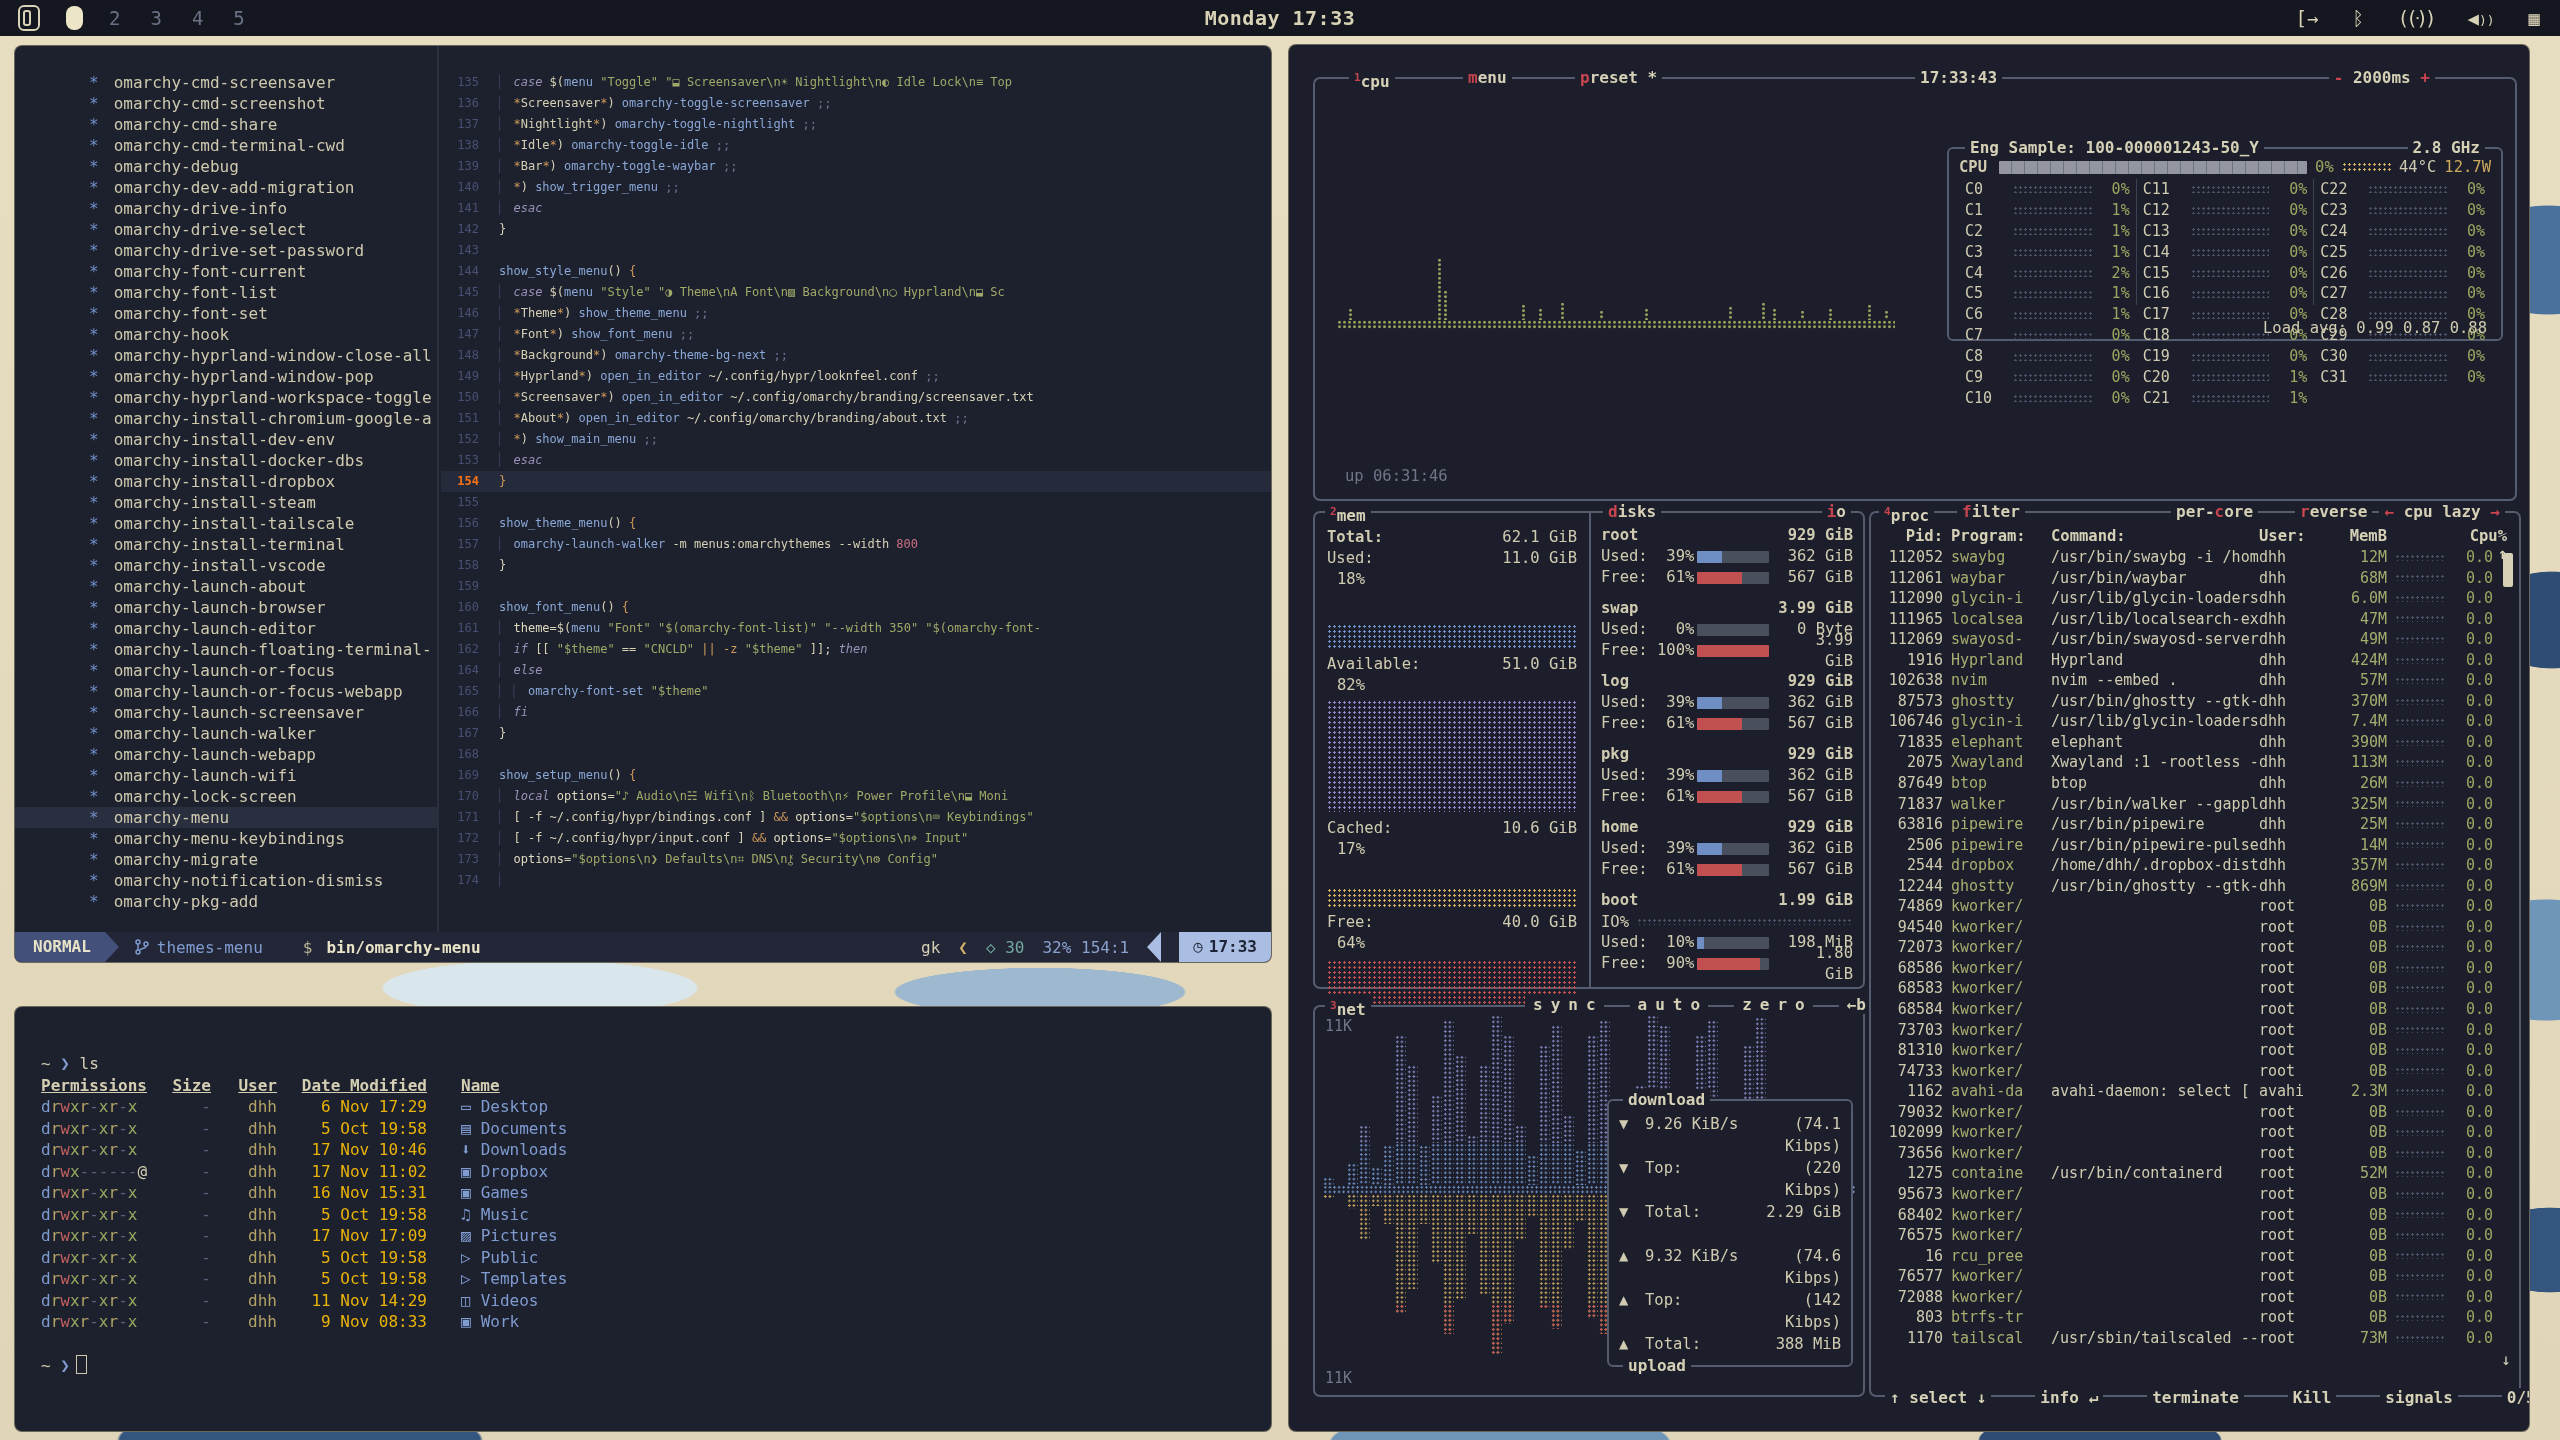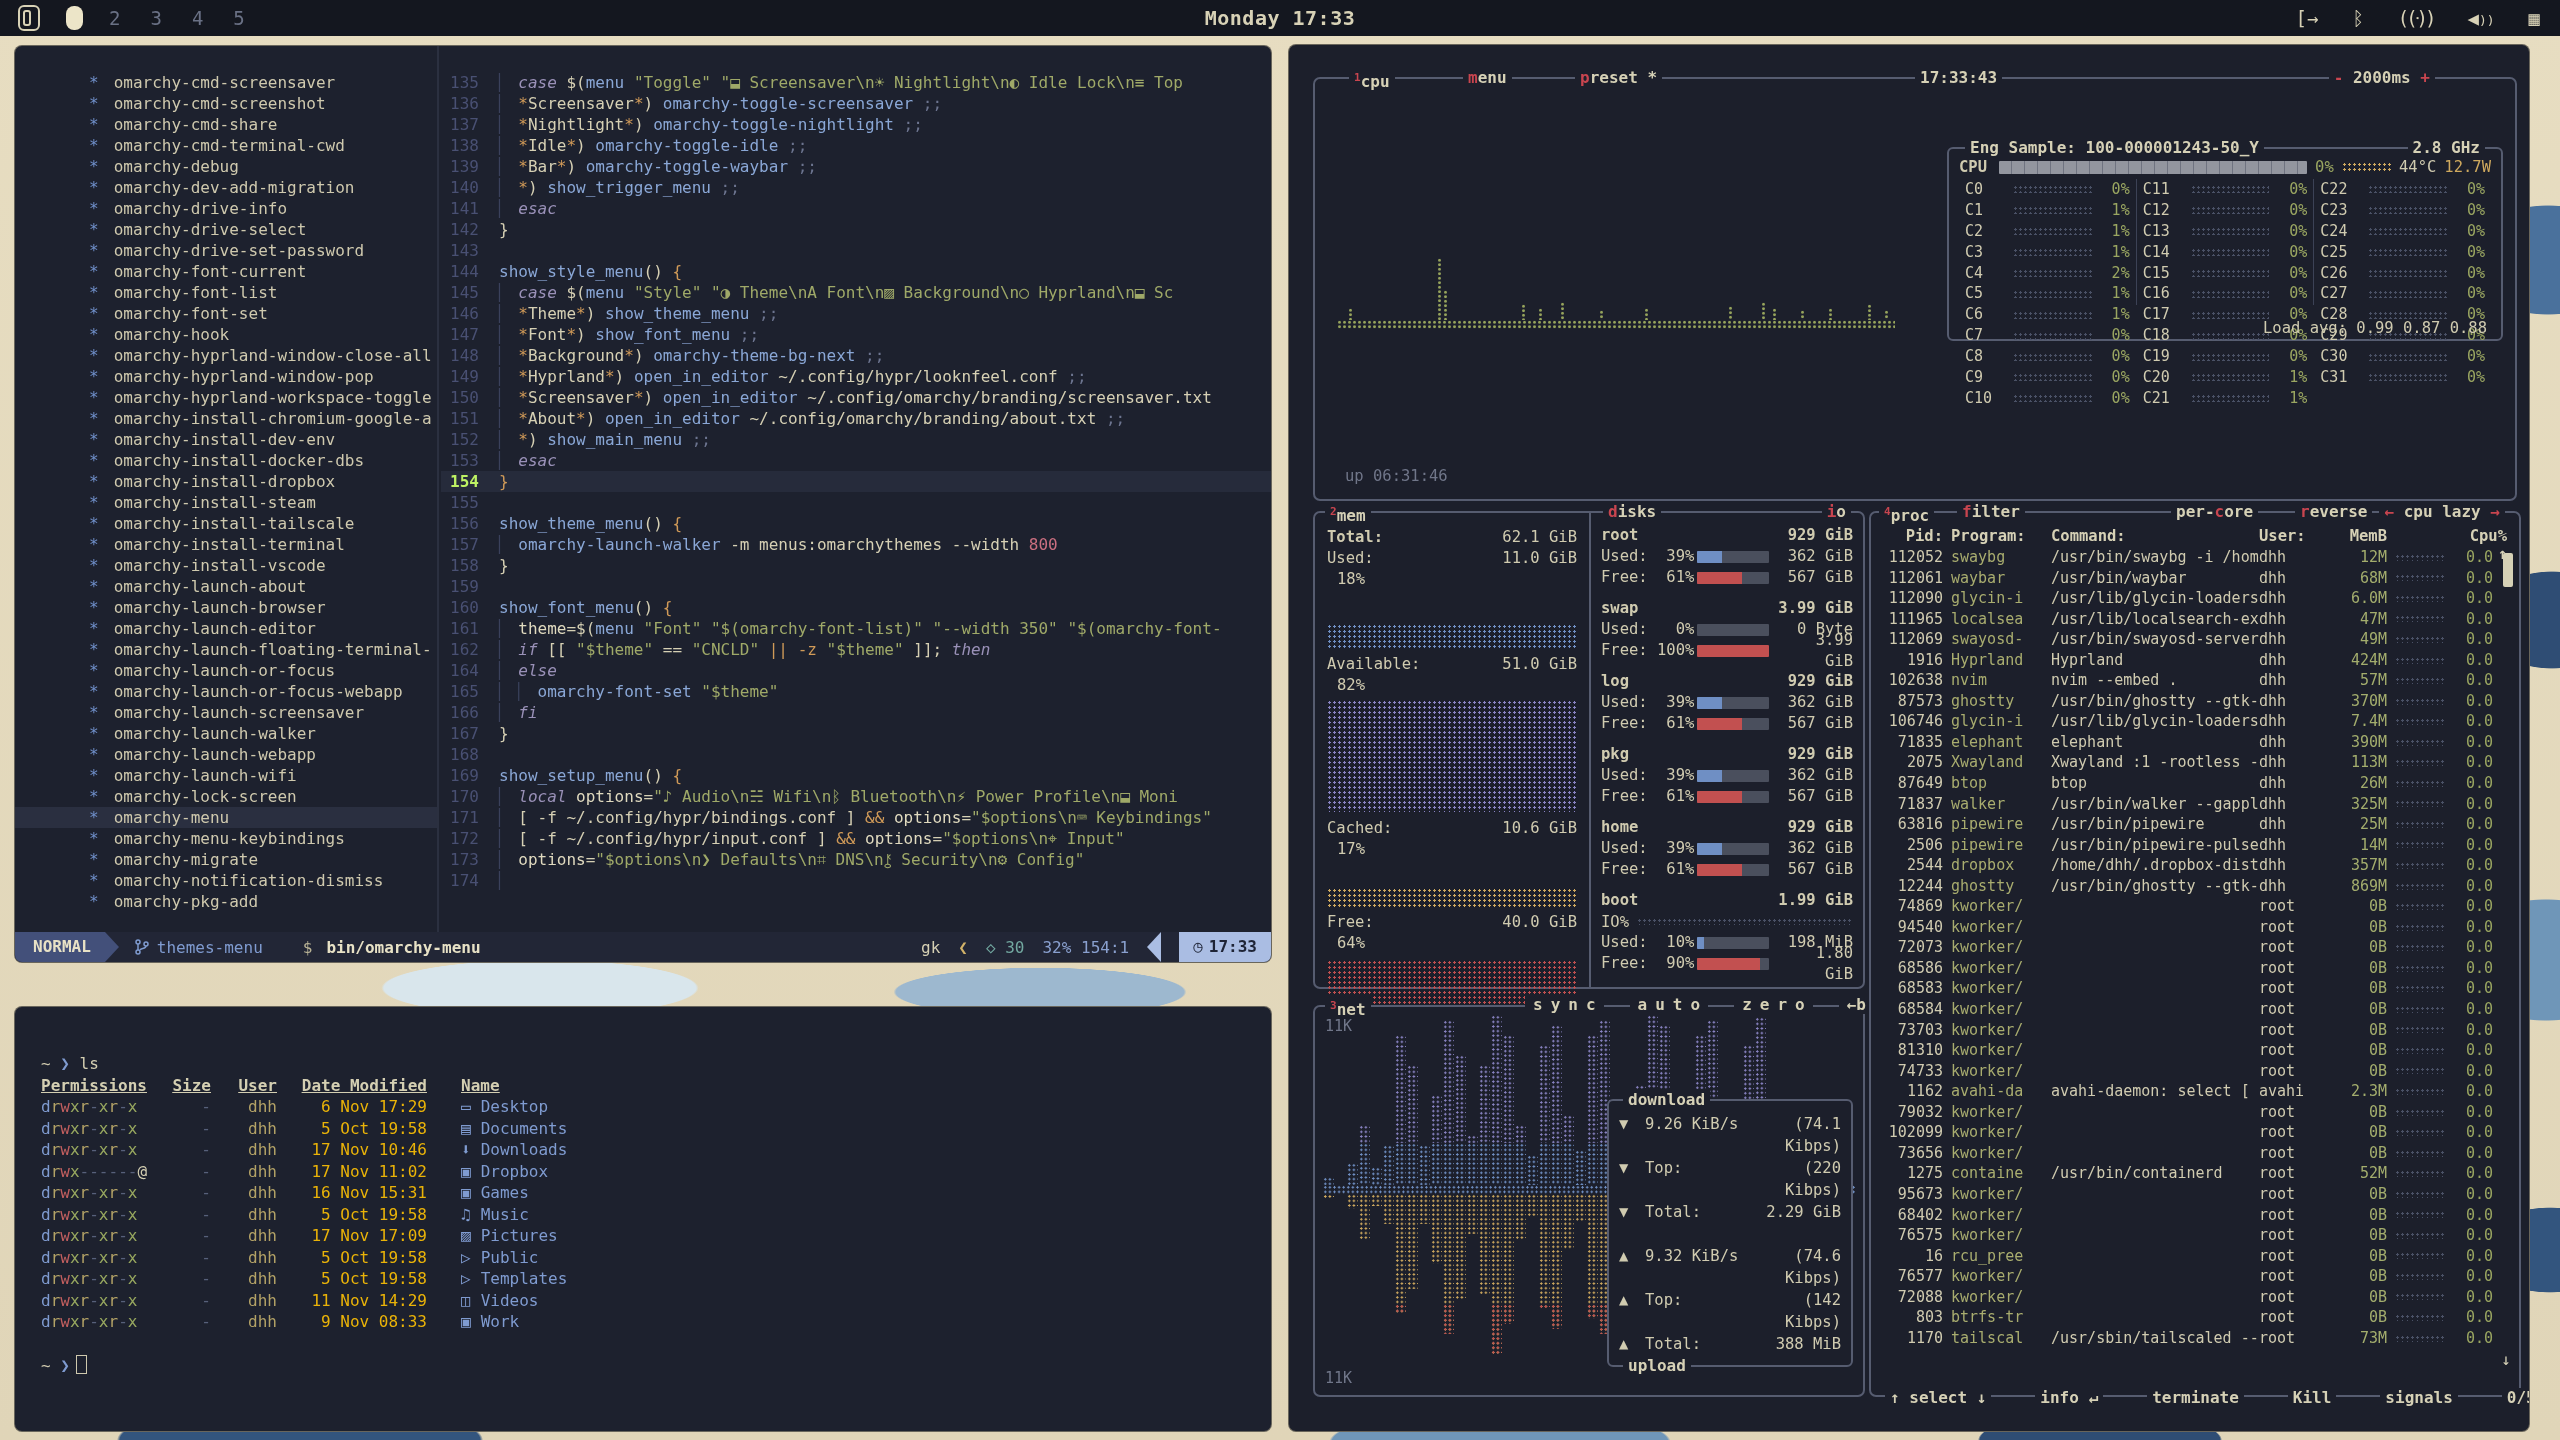--- a/index.html
+++ b/index.html
@@ -31,24 +31,24 @@
   .win{position:absolute;background:#1d212e;border:1px solid rgba(200,186,148,.45);border-radius:8px;overflow:hidden}
   #editor{left:14px;top:45px;width:1258px;height:918px}
   #term{left:14px;top:1006px;width:1258px;height:426px}
   #monitor{left:1288px;top:44px;width:1242px;height:1388px;background:#1c1f2b}
   
   .filepane{position:absolute;left:0;top:0;bottom:30px;width:424px;border-right:2px solid #2b3040;padding-top:26px}
   .file-row{height:21px;line-height:21px;font-size:16px;color:#cfc9ae;padding-left:74px;white-space:nowrap}
   .file-row .bullet{color:#6f8fc9;margin-right:15px}
   .file-row.sel{background:#2a2f40}
   .codepane{position:absolute;left:426px;top:0;right:0;bottom:30px;padding-top:26px;overflow:hidden}
-  .code-row{height:21px;line-height:21px;font-size:16px;white-space:pre;display:flex}
+  .code-row{height:21px;line-height:21px;font-size:12px;white-space:pre;display:flex}
   .code-row .ln{width:58px;text-align:right;padding-right:20px;color:#495073;flex:0 0 58px}
   .code-row.cur{background:#262b3b}
-  .code-row.cur .ln{color:#bef264;font-weight:bold}
+  .code-row.cur .ln{color:#f97316;font-weight:bold}
   .ck{color:#9a91b8;font-style:italic}.cf{color:#8aa7d6}.cs{color:#9fa968}.cn{color:#cb6f80}
   .co{color:#d09a58}.ct{color:#d6d0b4}.cd{color:#6d7590}.cg{color:#3a415c}.cv{color:#e0dabf}
   .statusbar{position:absolute;left:0;right:0;bottom:0;height:30px;background:#222636;display:flex;align-items:center;font-size:16px;color:#d6d0b4}
   .mode{background:#43507a;color:#e8e2c6;font-weight:bold;height:30px;line-height:30px;padding:0 14px 0 18px}
   .mode-arrow{width:0;height:0;border-top:15px solid transparent;border-bottom:15px solid transparent;border-left:14px solid #43507a}
   .branch{color:#7f9bd0;margin-left:16px;display:flex;align-items:center;gap:8px}
   .dollar{color:#b9b396;margin-left:40px}
   .fname{font-weight:bold;color:#e8e2c6;margin-left:14px}
   .sb-right{margin-left:auto;display:flex;align-items:center;gap:18px;padding-right:0}
   .sb-gk{color:#d6d0b4}.sb-chev{color:#d2b269}.sb-lsp{color:#72a8a0}.sb-pos{color:#8aa0cf}

